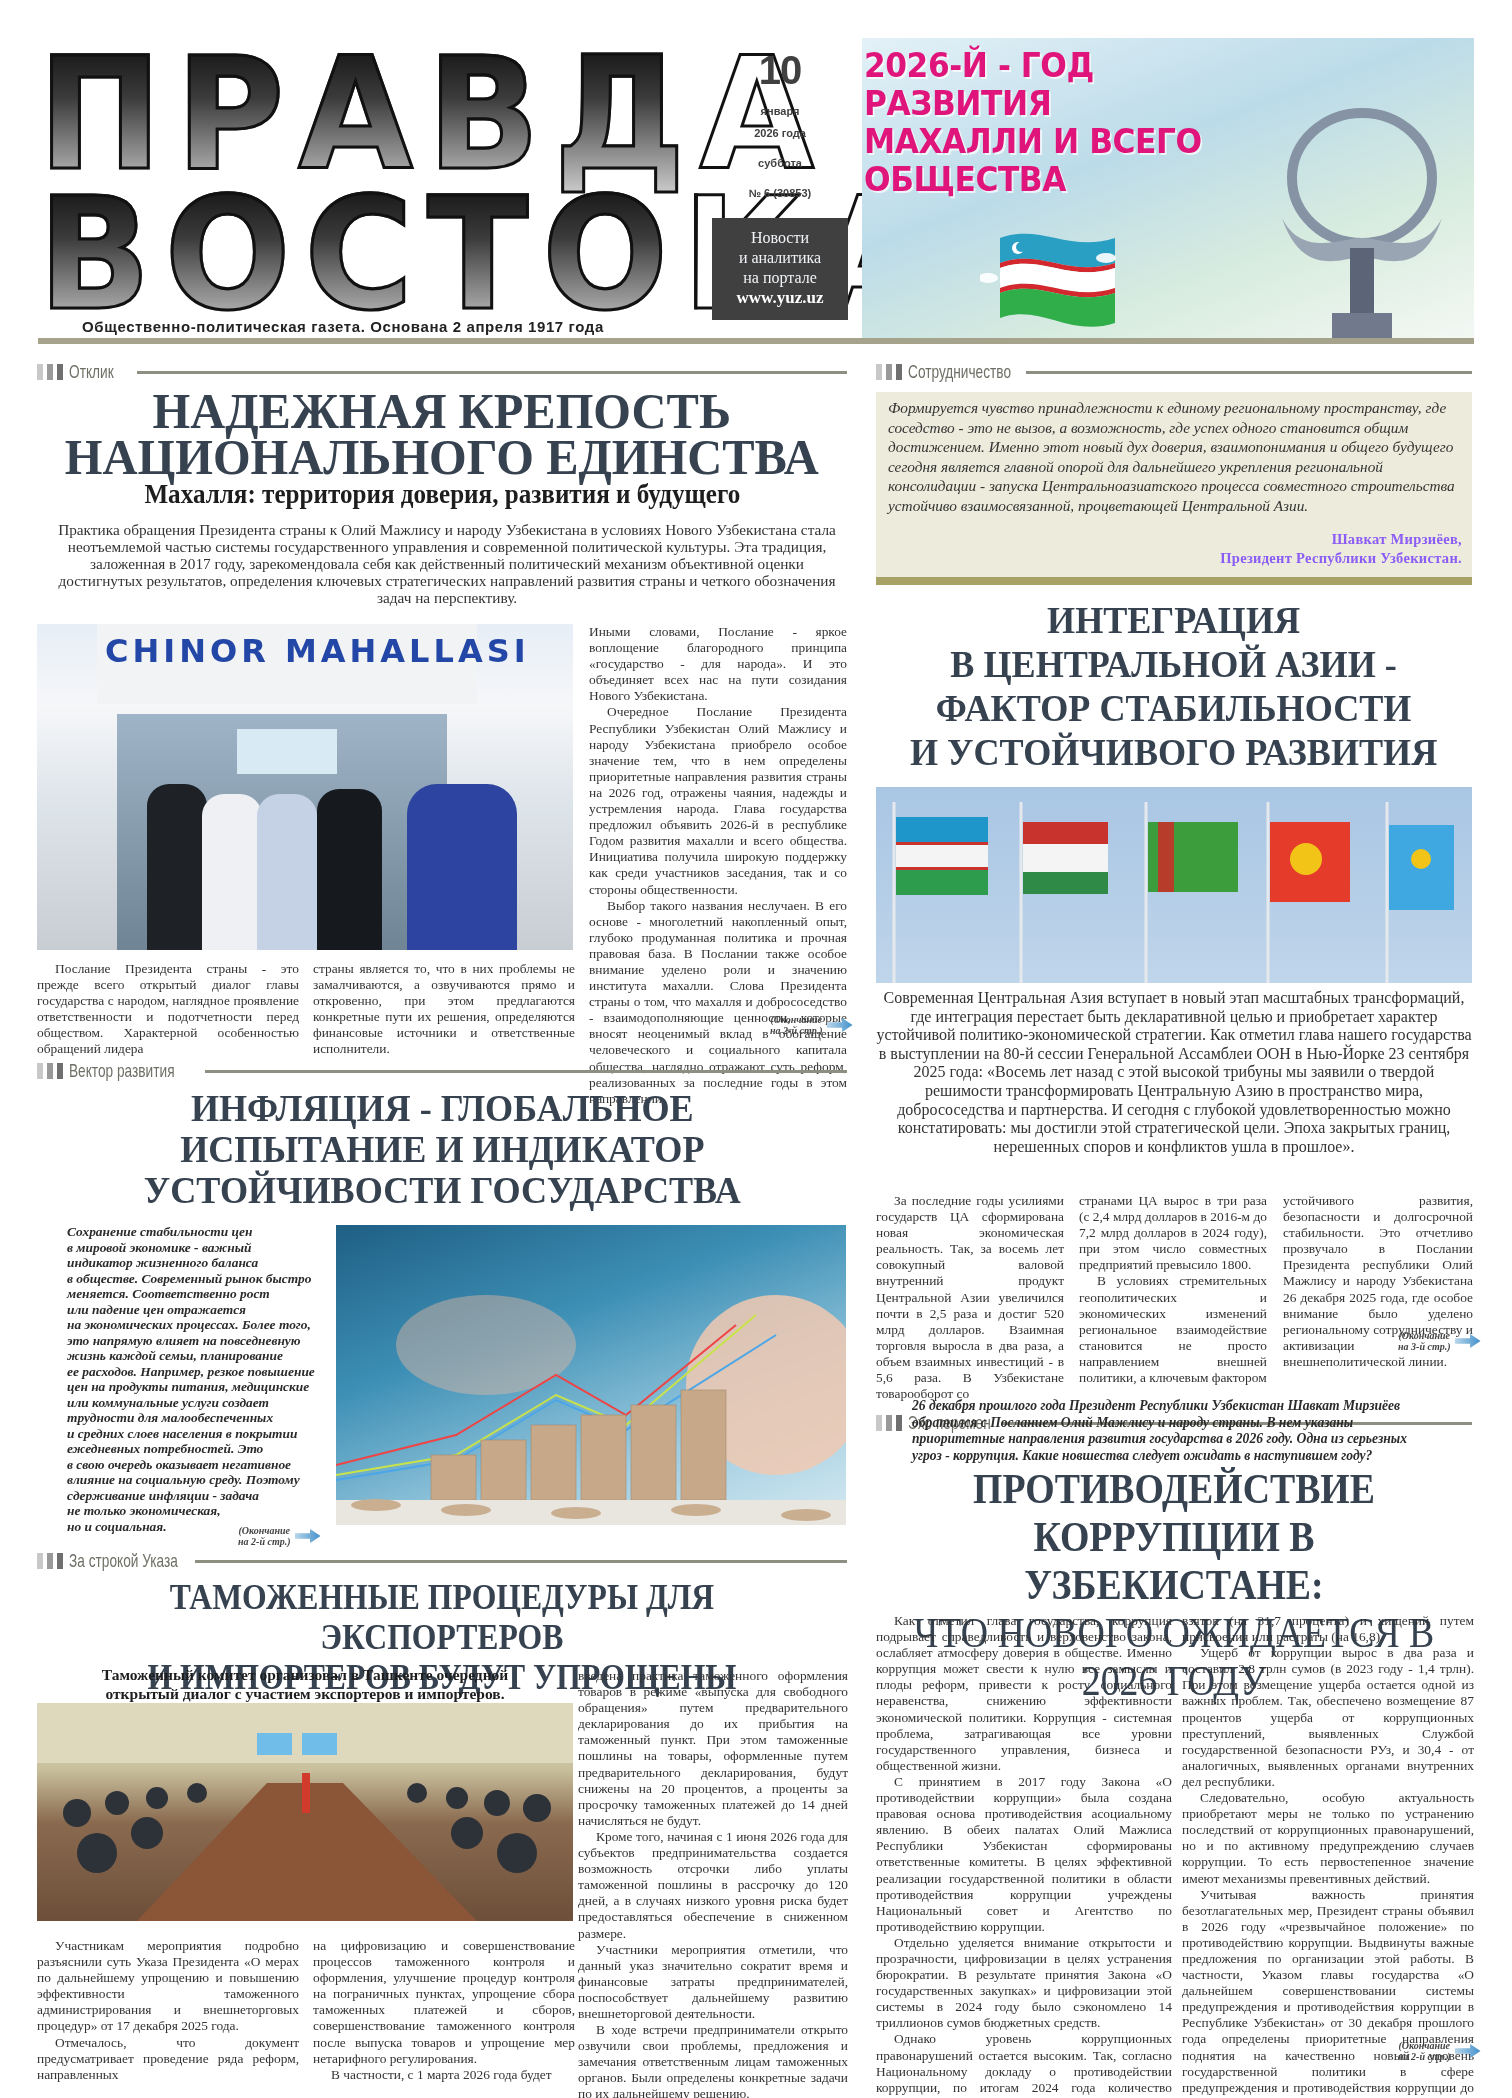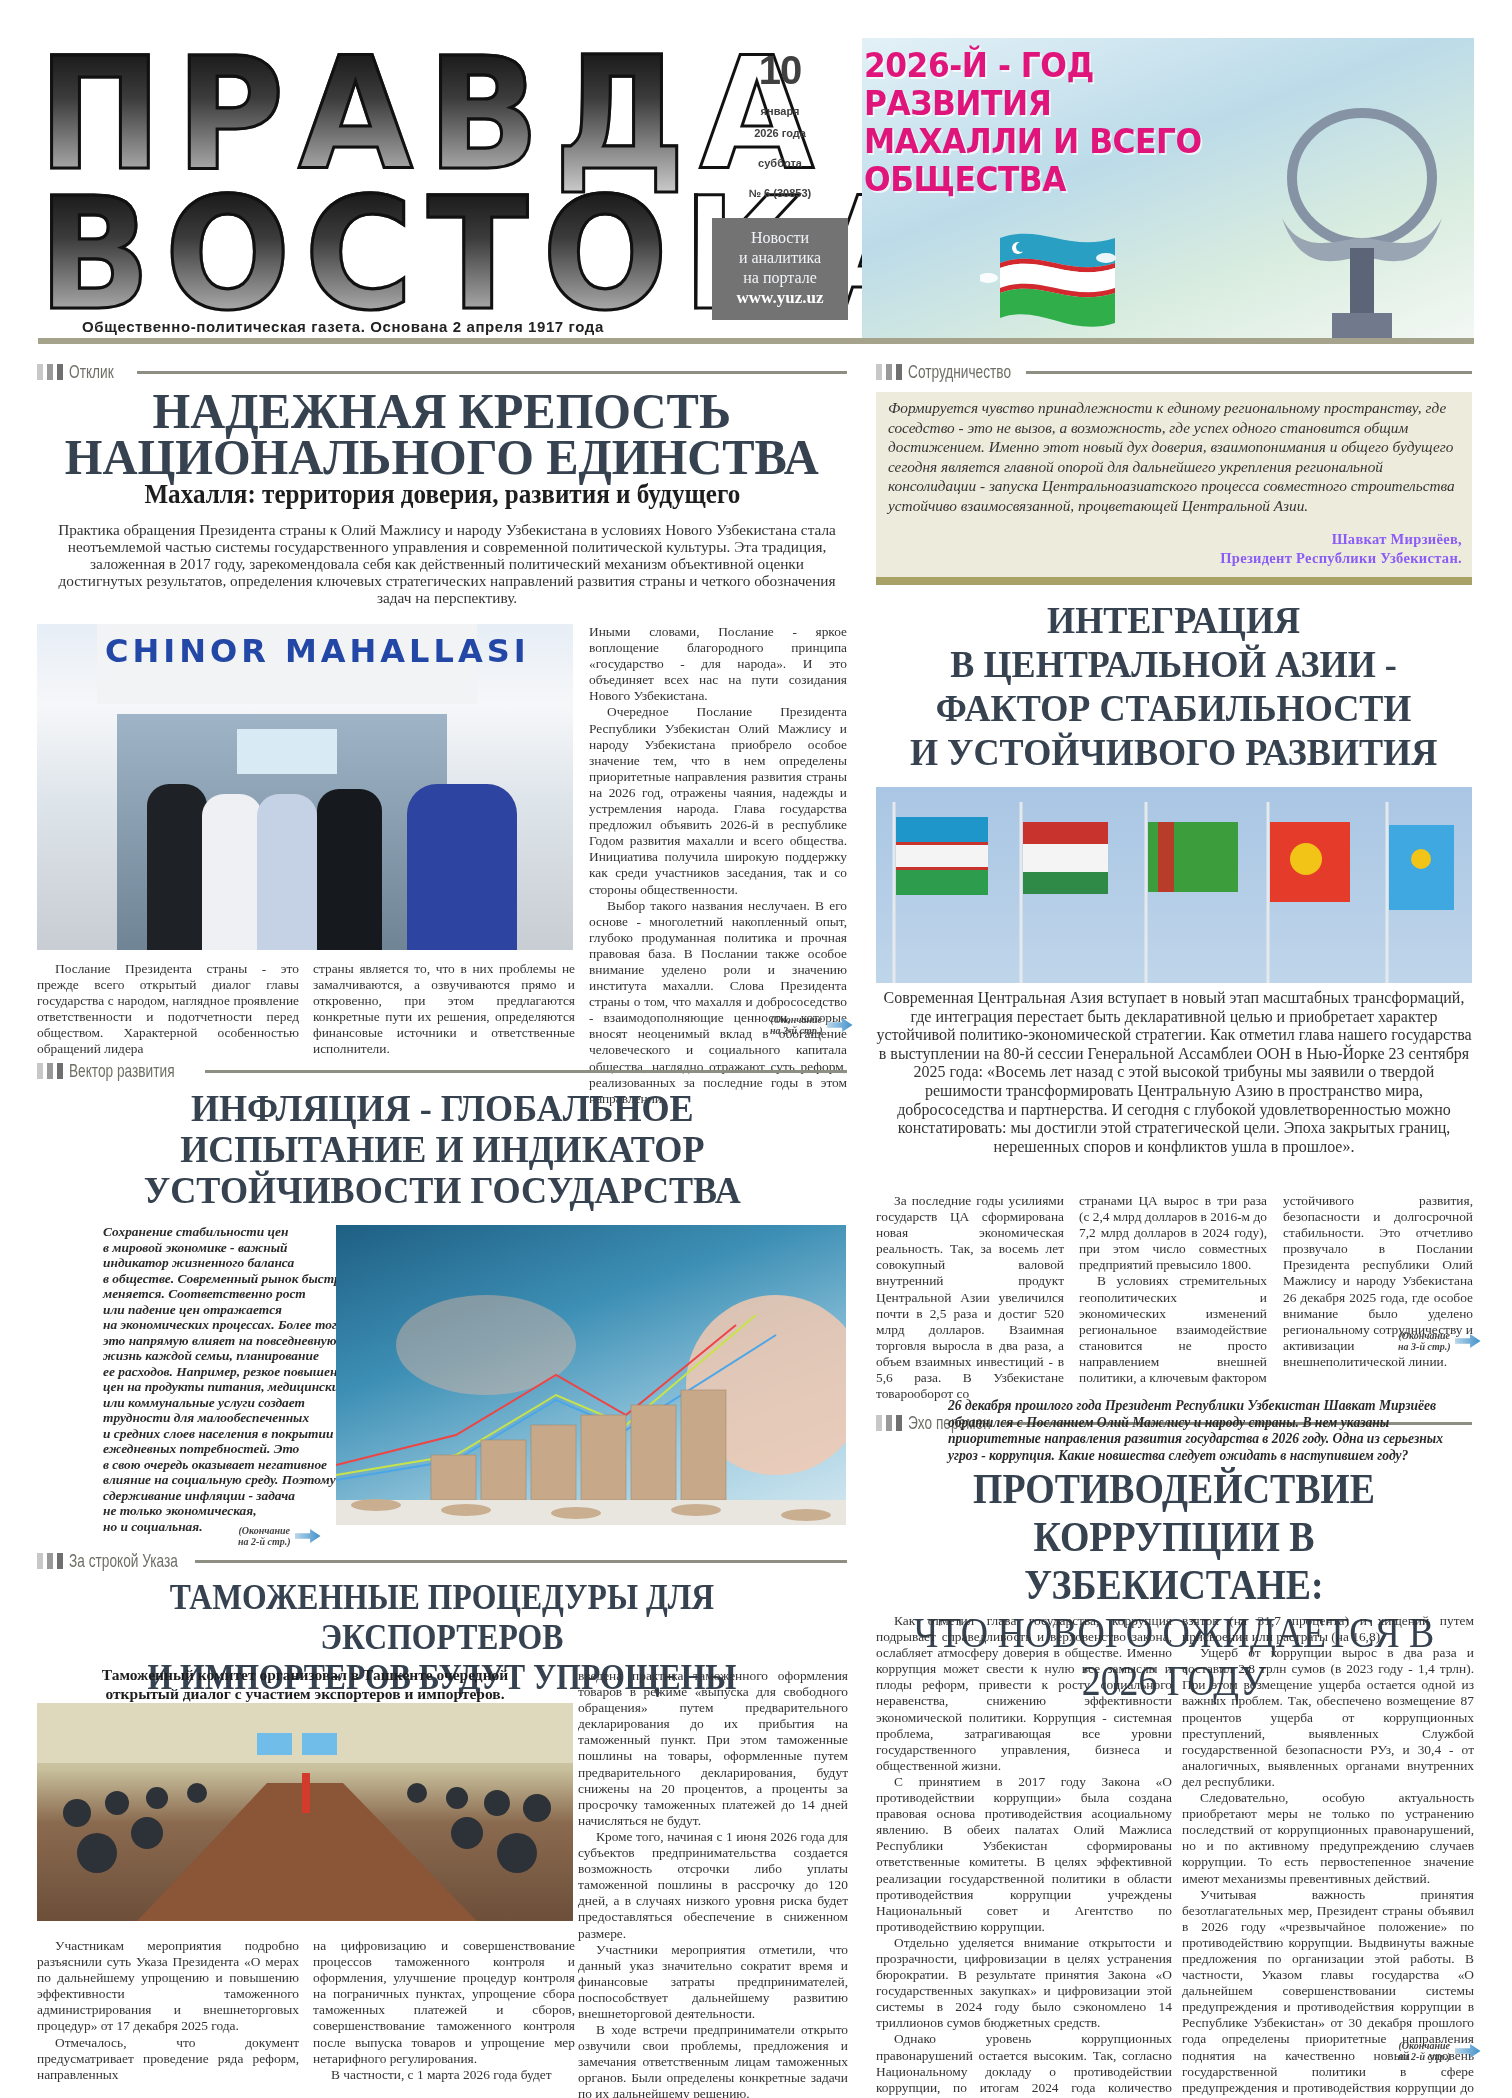--- a/index.html
+++ b/index.html
@@ -26,21 +26,21 @@
     position: absolute; left: 82px; top: 318px; width: 600px;
     font-family: "Liberation Sans", sans-serif; font-size: 15px; font-weight: bold;
     letter-spacing: 0.6px; color: #222;
   }
   .date-block { position: absolute; left: 722px; top: 48px; width: 116px; text-align: center; font-family: "Liberation Sans", sans-serif; font-weight: bold; color: #404040; }
   .date-day { font-size: 40px; line-height: 44px; letter-spacing: -1px; }
   .date-line { font-size: 11px; line-height: 22px; }
   .date-line.gap { margin-top: 8px; }
   .portal-box {
     position: absolute; left: 712px; top: 218px; width: 136px; height: 102px;
-    background: #737373; color: #f1f4f8; text-align: center;
+    background: #404040; color: #f1f4f8; text-align: center;
     font-family: "Liberation Serif", serif; font-size: 16px; line-height: 20px; padding-top: 10px;
   }
   .portal-box .url { font-weight: bold; font-size: 17px; color: #fff; }
   .banner {
     position: absolute; left: 862px; top: 38px; width: 612px; height: 305px;
     background: linear-gradient(160deg, #e3f1f7 0%, #bcdbe9 40%, #d8ecdf 70%, #f4f8f4 100%);
     overflow: hidden;
   }
   .banner-text {
     position: absolute; left: 2px; top: 8px; width: 440px;
@@ -74,21 +74,21 @@
 
   .body-text {
     position: absolute; font-family: "Liberation Serif", serif; font-size: 13.4px; line-height: 16.1px;
     color: #333; text-align: justify; hyphens: auto;
   }
   .body-text p { text-indent: 18px; }
   .body-text p.noindent { text-indent: 0; }
   .centered-text {
     position: absolute; text-align: center; font-family: "Liberation Serif", serif; color: #333;
   }
-  .italic-text { font-style: italic; font-weight: bold; margin-left: 36px; }
+  .italic-text { font-style: italic; font-weight: bold; }
 
   .cont-note { position: absolute; display: flex; align-items: center; gap: 4px; }
   .cont-note .n { font-family: "Liberation Serif", serif; font-style: italic; font-weight: bold; font-size: 10px; line-height: 11px; color: #444; text-align: center; }
   .cont-note .arrow { width: 26px; height: 14px; background: linear-gradient(90deg, #b9d6ea, #3f8fca); clip-path: polygon(0 30%, 60% 30%, 60% 0, 100% 50%, 60% 100%, 60% 70%, 0 70%); }
 
   .photo { position: absolute; overflow: hidden; }
 
   .quote-box {
     position: absolute; left: 876px; top: 392px; width: 596px; height: 193px;
     background: #ecebdc; border-bottom: 8px solid #a9a266;

